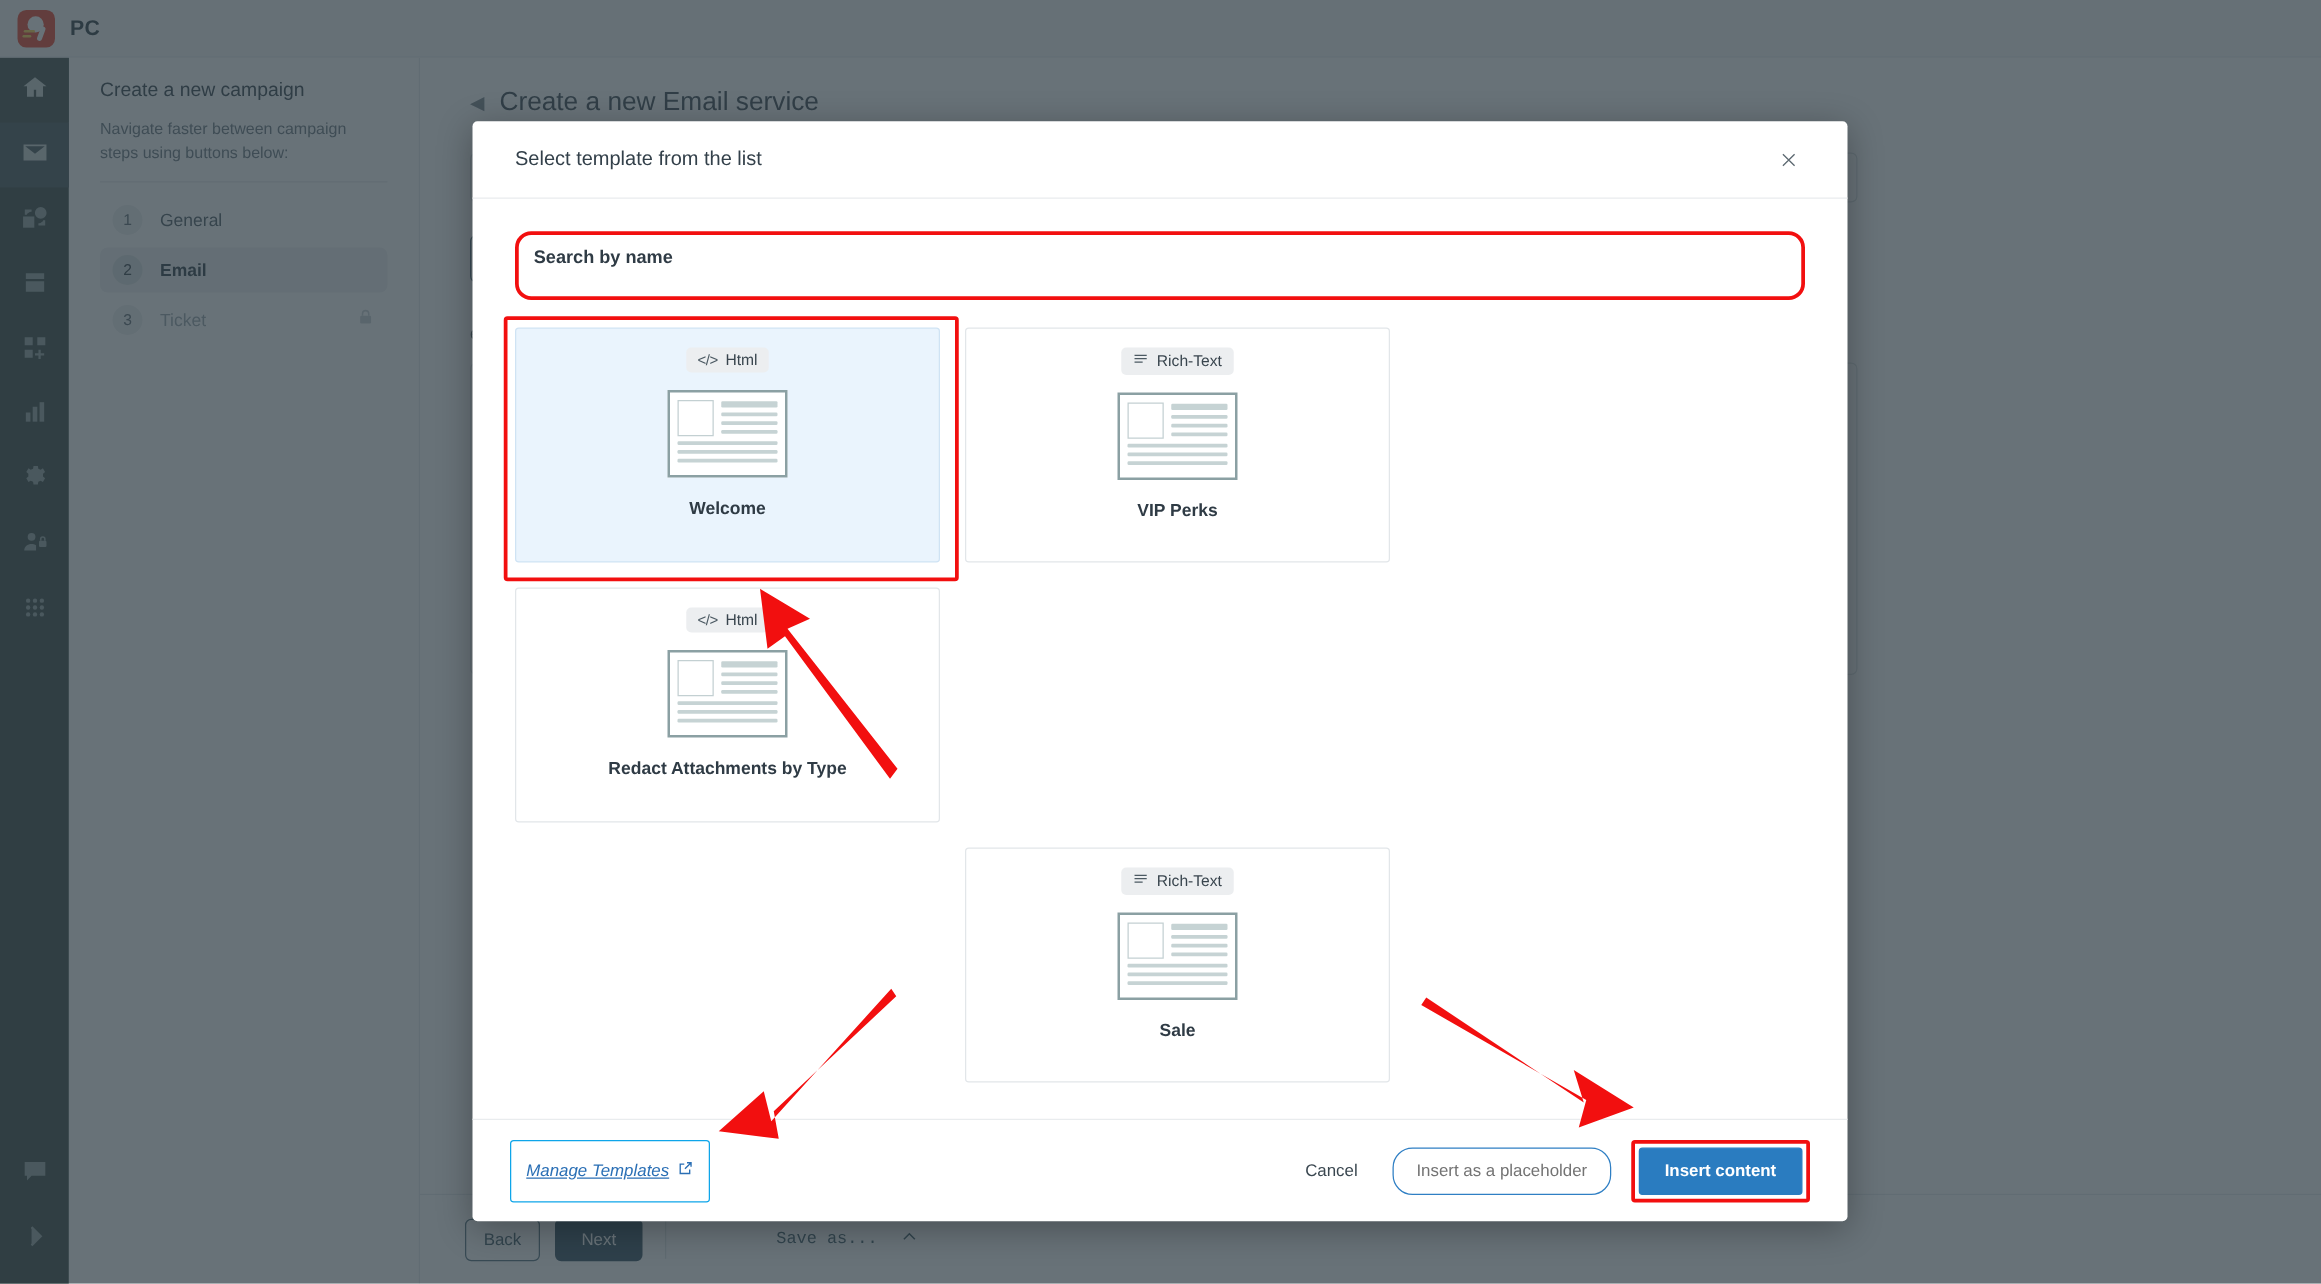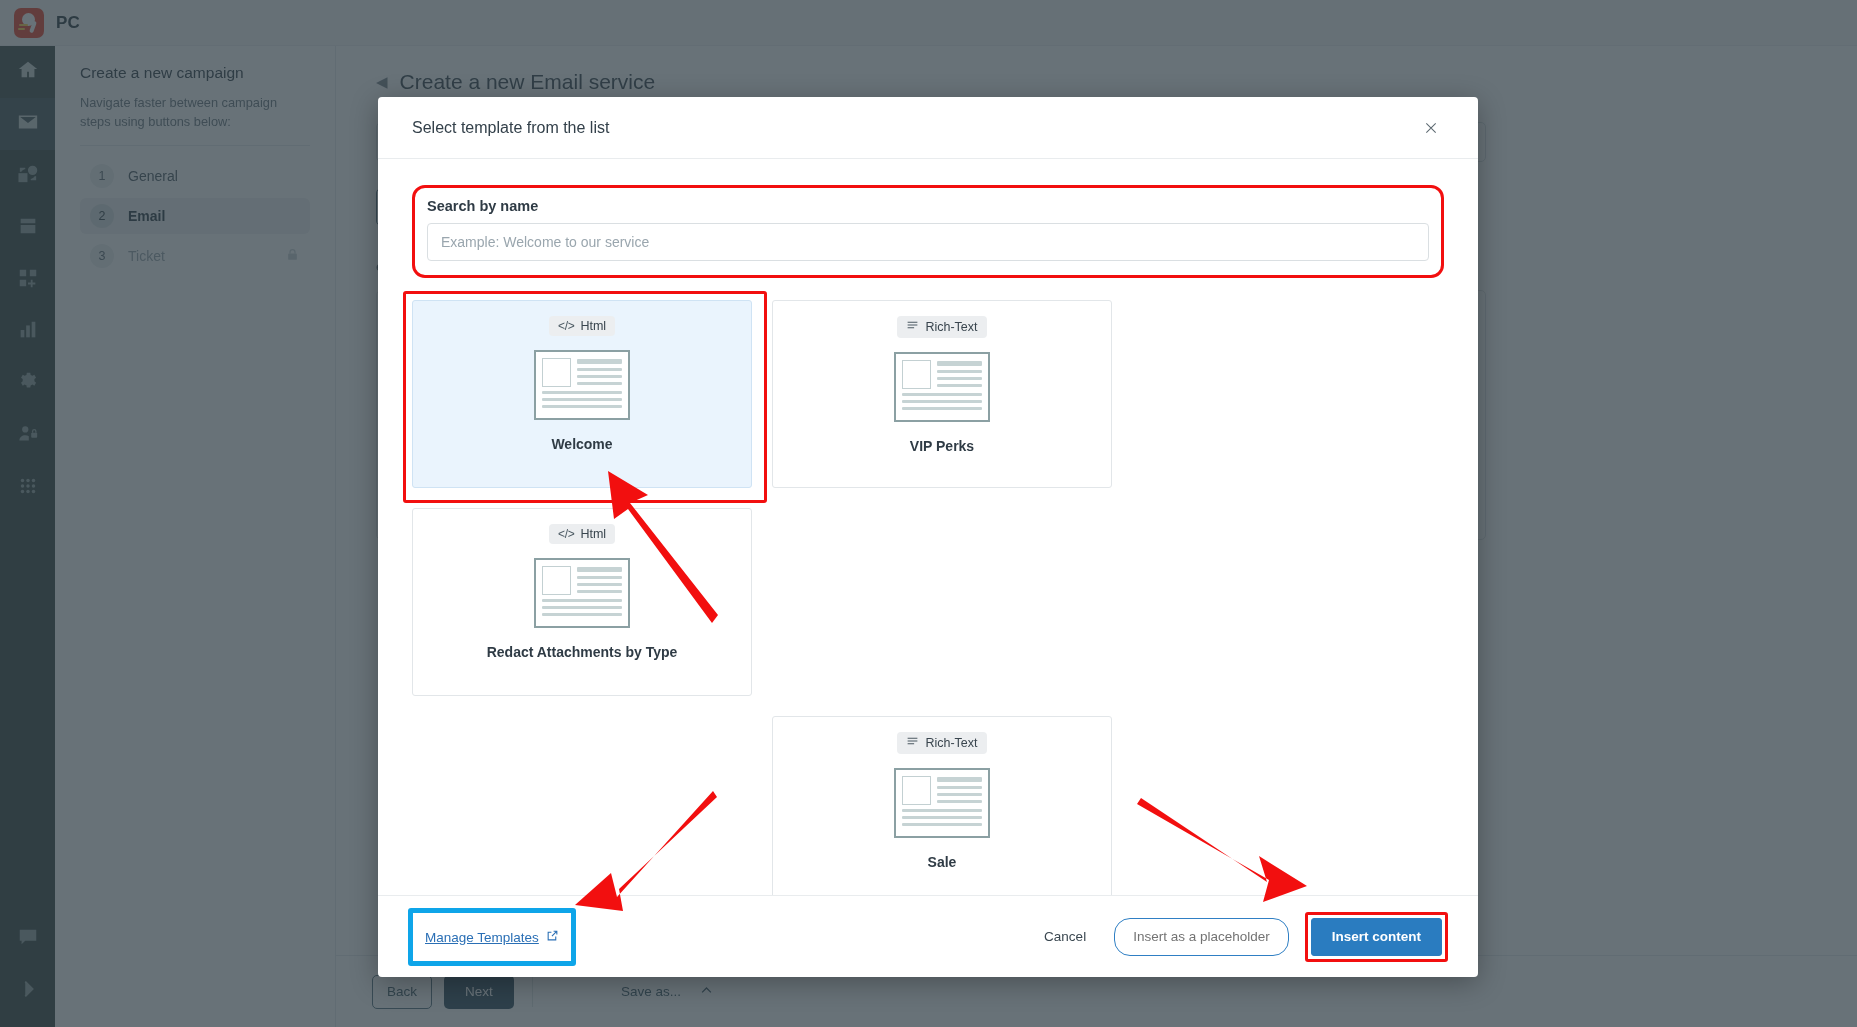--- a/index.html
+++ b/index.html
@@ -98,21 +98,21 @@
   .tmpl-btn {
     margin-top: 26px; width: 185px; height: 38px; border: 1px solid #53707e;
     border-radius: 5px; color: #3d5966; font-size: 13.5px;
     display: flex; align-items: center; justify-content: center; gap: 16px;
   }
   .preview-row { margin-top: 30px; display: flex; align-items: center; gap: 14px; font-size: 13.5px; color: #4a585f; }
   .preview-box { margin-top: 14px; width: 1110px; height: 250px; border: 1px solid #dde2e4; border-radius: 5px; padding: 14px 16px; font-size: 13.5px; color: #4a585f;}
   .footer-bar { position: absolute; left: 0; right: 0; bottom: 0; height: 72px; background:#fff; border-top:1px solid #e6eaec; display:flex; align-items:center; padding: 0 36px; }
   .btn-back { width: 60px; height: 34px; border:1px solid #53707e; border-radius:5px; color:#3d5966; font-size:13.5px; display:flex;align-items:center;justify-content:center; }
   .btn-next { width: 70px; height: 34px; background:#2f4d5e; border-radius:5px; color:#fff; font-size:13.5px; display:flex;align-items:center;justify-content:center; margin-left:12px;}
-  .btn-saveas { height: 34px; padding: 0 18px; border-radius:5px; color:#3d5966; font-size:13.5px; display:flex;align-items:center;justify-content:center; gap:18px; margin-left: 70px;}
+  .btn-saveas { height: 34px; padding: 0 18px; border-radius:5px; color:#3d5966; font-size:13.5px; display:flex;align-items:center;justify-content:center; gap:18px; margin-left: 70px; font-family: Liberation Mono, monospace;}
   .vsep { width:1px; height:30px; background:#dfe4e6; margin-left: 18px;}
 
   .dim {
     position: absolute; left: 0; top: 0; width: 1857px; height: 1027px;
     background: rgba(46,60,68,0.72); z-index: 6;
   }
 
   
   .modal {
     position: absolute; left: 378px; top: 97px; width: 1100px; height: 880px;
@@ -175,21 +175,21 @@
   }
   .thumb-top { display: flex; gap: 6px; }
   .thumb-img { width: 29px; height: 29px; border: 1.5px solid #c3d0d2; }
   .thumb-lines { flex: 1 1 auto; display: flex; flex-direction: column; gap: 4px; padding-top: 1px;}
   .ln { height: 3px; background: #c6d3d4; border-radius: 1px; }
   .ln.h { height: 5px; }
   .thumb-bottom { display: flex; flex-direction: column; gap: 4px; }
   .card-name { margin-top: 16px; font-size: 14px; color: #2f3b45; font-weight: 700; }
 
   
-  .manage-wrap { border: 5px solid #0ea5e9; border-radius: 3px; padding: 15px 12px; }
+  .manage-wrap { border: 1px solid #0ea5e9; border-radius: 3px; padding: 15px 12px; font-style: italic; }
   .manage-link {
     font-size: 13.5px; color: #2a6fb5; display: inline-flex; align-items: center; gap: 7px;
   }
   .foot-right { margin-left: auto; display: flex; align-items: center; gap: 16px; }
   .btn-cancel { font-size: 13.5px; color: #3a4750; padding: 0 12px; height: 36px; display:flex;align-items:center;}
   .btn-outline {
     height: 38px; padding: 0 18px; border: 1px solid #2f7fc4; border-radius: 16px;
     color: #737373; font-size: 13.5px; background: #fff;
     display: flex; align-items: center; justify-content: center;
   }
@@ -392,21 +392,20 @@
       <div class="modal-x">
         <svg viewBox="0 0 24 24" width="16" height="16" fill="none" stroke="#5e6a72" stroke-width="1.6">
             <path d="M5 5l14 14M19 5L5 19"></path>
           </svg>
       </div>
     </div>
 
     <div class="modal-body">
       <div class="search-wrap">
         <div class="search-label">Search by name</div>
-        <input class="search-input" type="text" placeholder="Example: Welcome to our service" style="">
       </div>
 
       <div class="cards">
 
         <div class="card selected">
           <div class="chip">
             <span class="code">&lt;/&gt;</span>
             <span>Html</span>
           </div>
           <div class="thumb">

